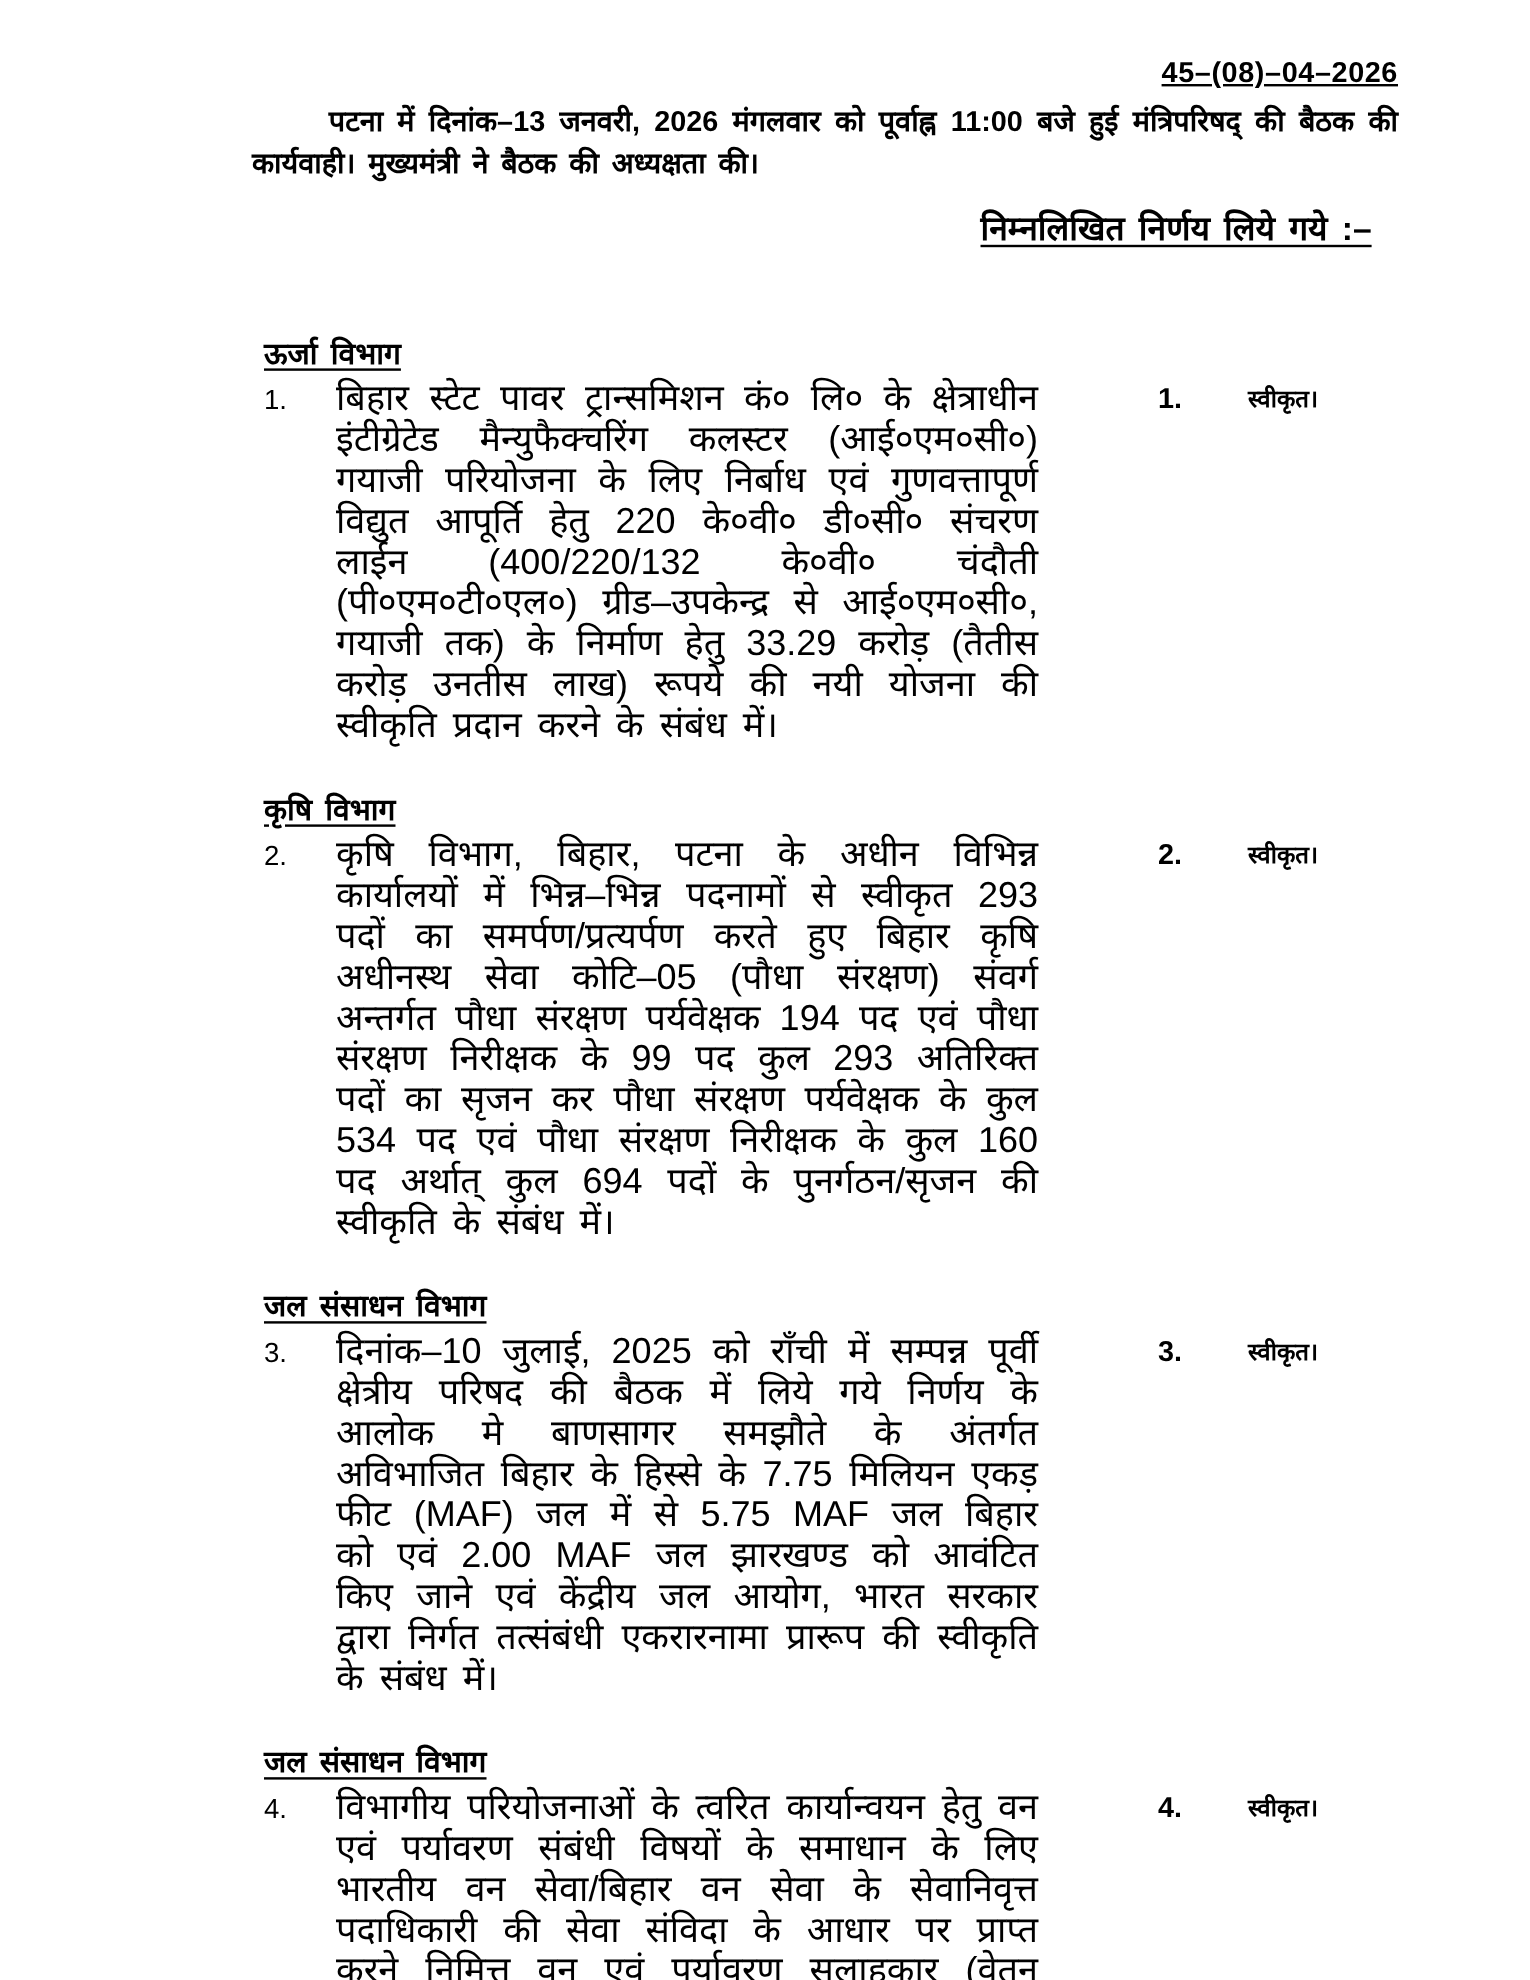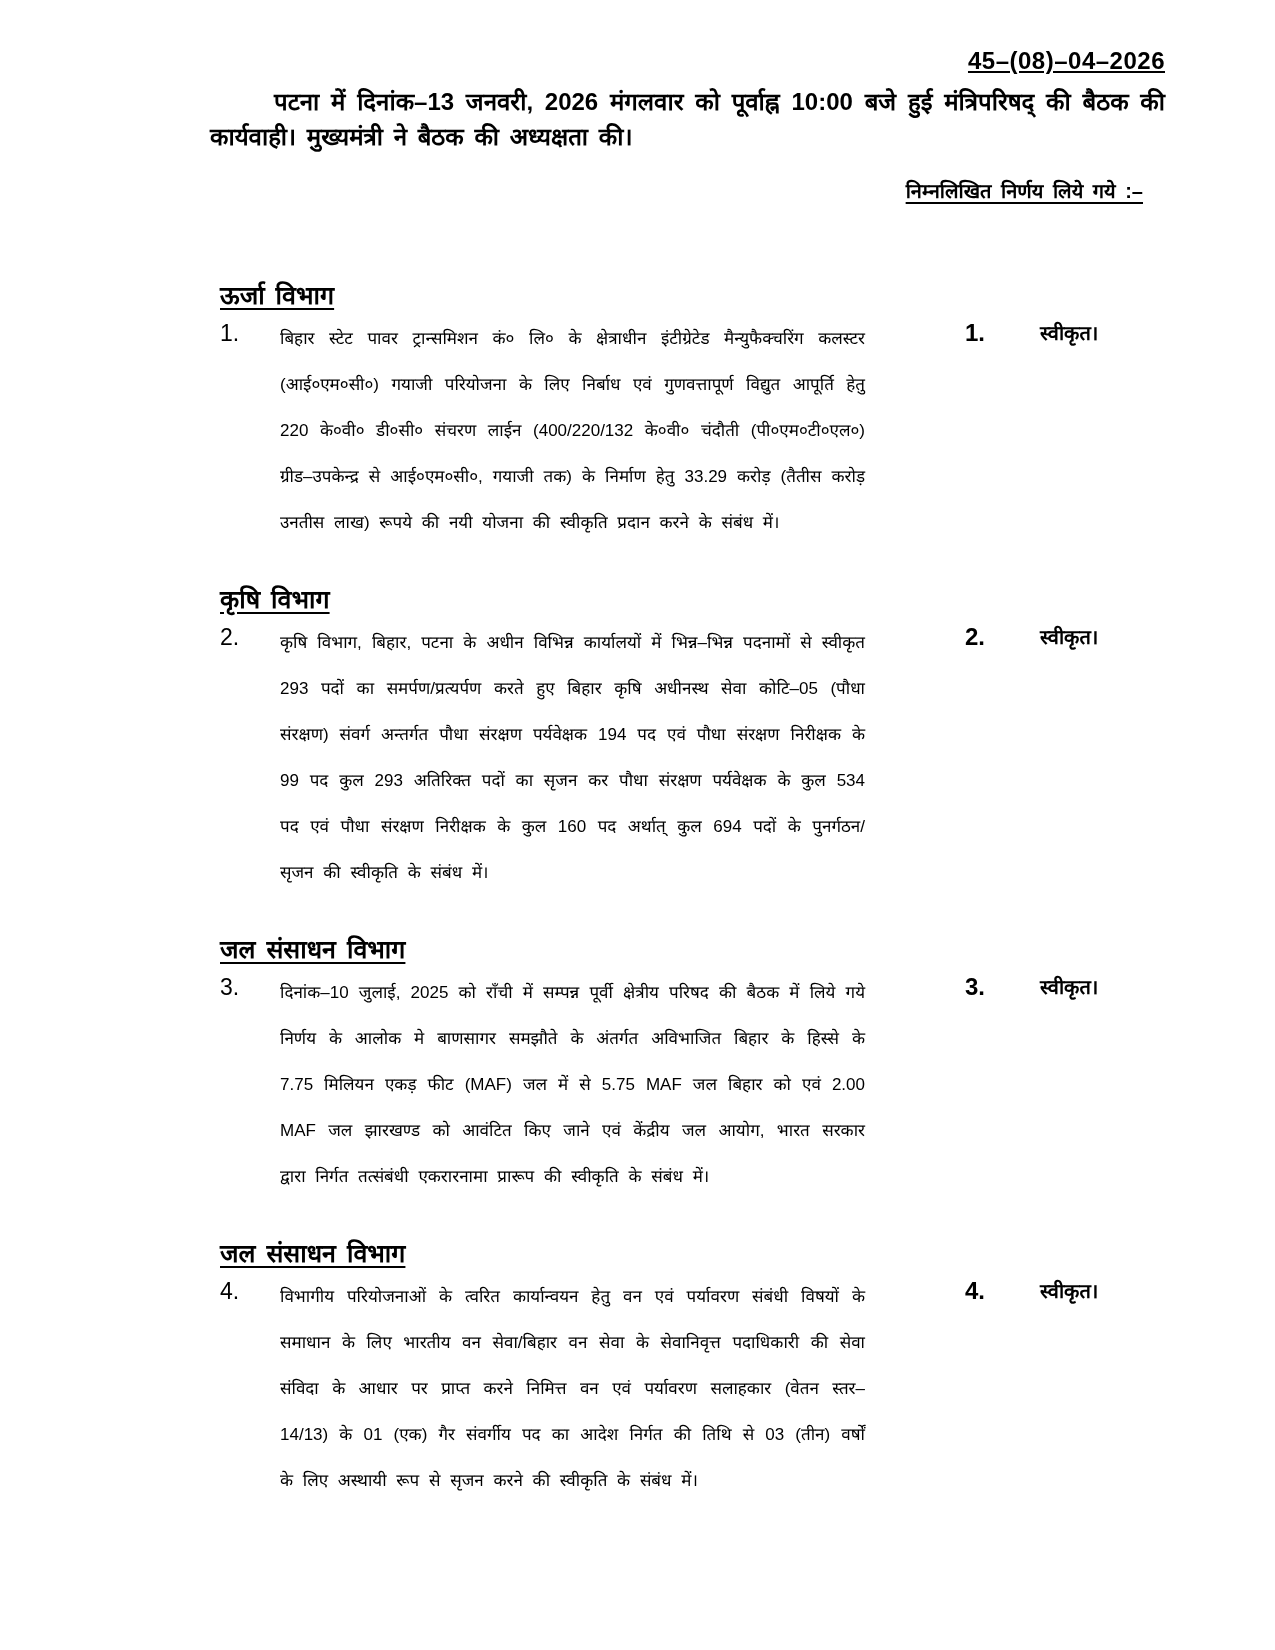--- a/index.html
+++ b/index.html
@@ -31,21 +31,21 @@
     font-weight: bold;
     line-height: 35px;
     text-align: justify;
     text-indent: 64px;
     word-spacing: 4px;
   }
   .decisions-row {
     margin-top: 20px;
     text-align: right;
     padding-right: 22px;
-    font-size: 20px;
+    font-size: 28px;
     font-weight: bold;
     line-height: 34px;
     word-spacing: 4px;
   }
   .decisions-row .u { text-decoration: underline; text-underline-offset: 4px; }
   .section { margin-top: 36px; }
   .section.first { margin-top: 70px; }
   .heading-row {
     width: 500px;
     margin-left: 10px;
@@ -60,22 +60,22 @@
   .item-num {
     width: 70px;
     padding-left: 10px;
     flex: none;
     font-size: 23px;
     line-height: 34px;
   }
   .item-text {
     width: 585px;
     flex: none;
-    font-size: 17px;
-    line-height: 46px;
+    font-size: 30px;
+    line-height: 34px;
     text-align: justify;
     word-spacing: 5px;
   }
   .dec-num {
     width: 75px;
     flex: none;
     margin-left: 100px;
     font-size: 24px;
     font-weight: bold;
     line-height: 34px;
@@ -89,21 +89,21 @@
 </style>
 </head>
 <body>
 
 <div class="page">
 
   <div class="ref-row">
     <span class="u">45–(08)–04–2026</span>
   </div>
 
-  <p class="intro">पटना में दिनांक–13 जनवरी, 2026 मंगलवार को पूर्वाह्न 10:00 बजे हुई मंत्रिपरिषद् की बैठक की कार्यवाही। मुख्यमंत्री ने बैठक की अध्यक्षता की।</p>
+  <p class="intro">पटना में दिनांक–13 जनवरी, 2026 मंगलवार को पूर्वाह्न 11:00 बजे हुई मंत्रिपरिषद् की बैठक की कार्यवाही। मुख्यमंत्री ने बैठक की अध्यक्षता की।</p>
 
   <div class="decisions-row">
     <span class="u">निम्नलिखित निर्णय लिये गये :–</span>
   </div>
 
   <div class="section first">
     <div class="heading-row">
       <span class="u">ऊर्जा विभाग</span>
     </div>
     <div class="item-row">

